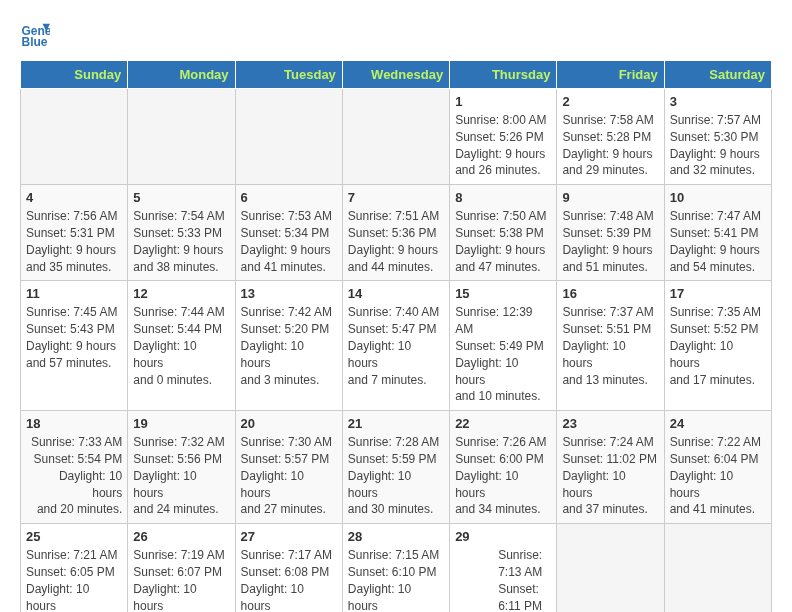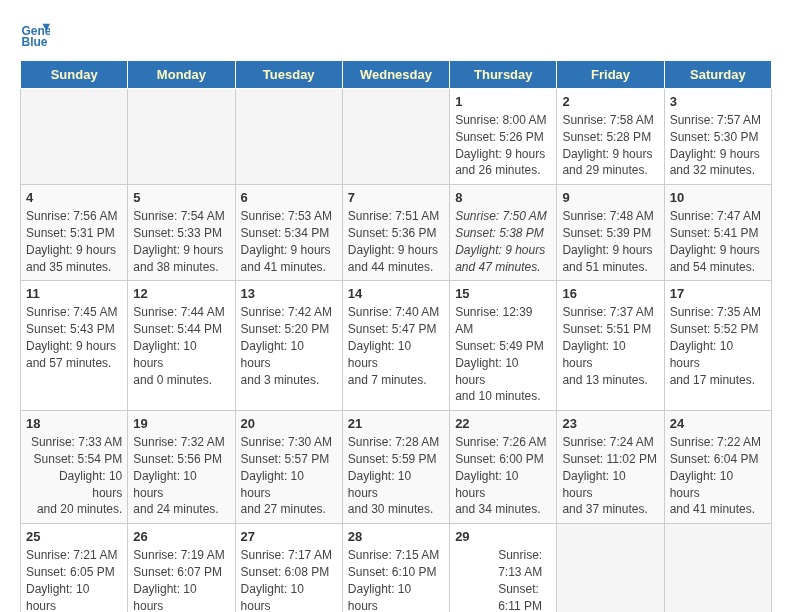--- a/index.html
+++ b/index.html
@@ -46,22 +46,22 @@
       font-size: 14px;
       color: #555;
     }
     table {
       width: 100%;
       border-collapse: collapse;
       table-layout: fixed;
     }
     thead tr th {
       background-color: #2e73b5;
-      color: #fef9c3;
-      text-align: center;
+      color: #bef264;
+      text-align: right;
       padding: 6px 6px;
       font-size: 13px;
       font-weight: bold;
       border: 1px solid #fff;
     }
     tbody tr td {
       vertical-align: top;
       border: 1px solid #ccc;
       padding: 5px 5px;
       font-size: 10.5px;
@@ -172,21 +172,21 @@
         </td>
         <td>
           <div class="day-number">7</div>
           <div class="day-info" style="white-space: pre-line;">Sunrise: 7:51 AM
 Sunset: 5:36 PM
 Daylight: 9 hours
 and 44 minutes.</div>
         </td>
         <td>
           <div class="day-number">8</div>
-          <div class="day-info" style="white-space: pre-line; font-style: italic;">Sunrise: 7:50 AM
+          <div class="day-info" style="white-space: pre-line;">Sunrise: 7:50 AM
 Sunset: 5:38 PM
 Daylight: 9 hours
 and 47 minutes.</div>
         </td>
         <td>
           <div class="day-number">9</div>
           <div class="day-info" style="white-space: pre-line;">Sunrise: 7:48 AM
 Sunset: 5:39 PM
 Daylight: 9 hours
 and 51 minutes.</div>

